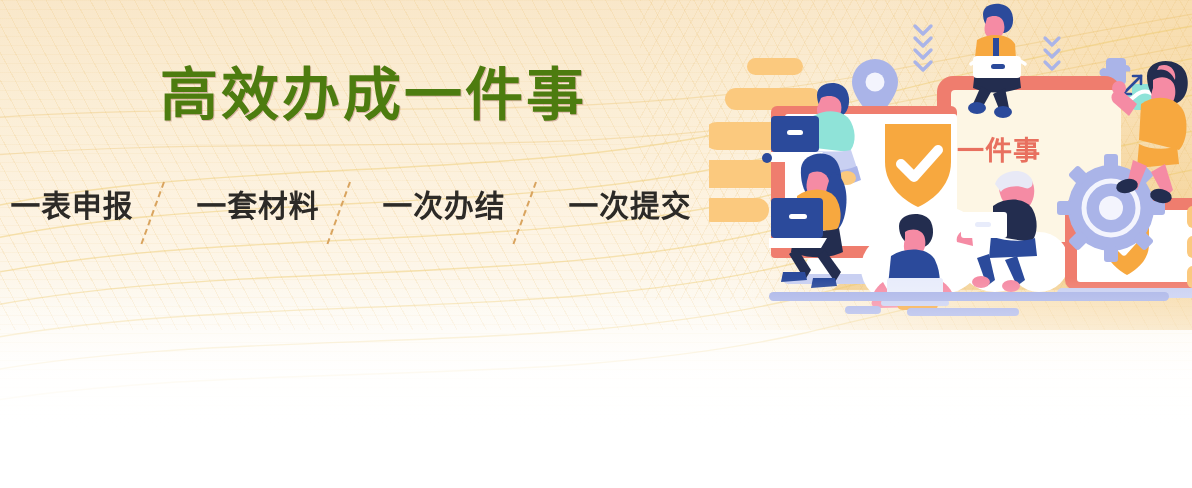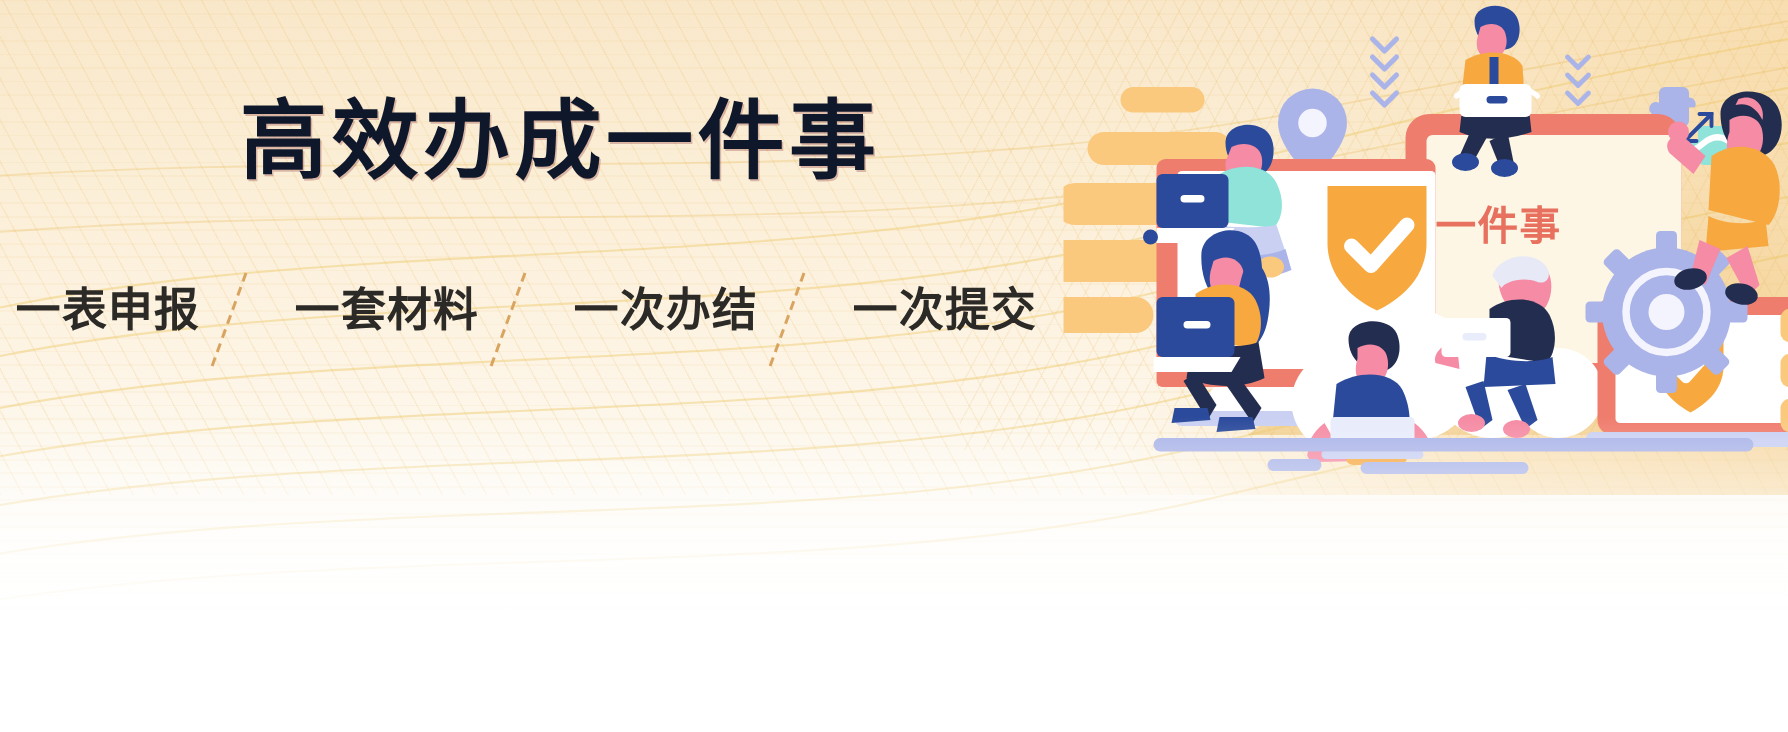--- a/index.html
+++ b/index.html
@@ -54,21 +54,21 @@
     background:repeating-linear-gradient(to bottom,
         rgba(231,190,110,.22) 0 1px,
         rgba(231,190,110,0) 1px 9px);
   }
   .swoosh{ position:absolute; left:0; top:0; width:1192px; height:488px; }
 
   
   .title{
     position:absolute; left:160px; top:62px;
     font-size:58px; line-height:66px; font-weight:bold;
-    letter-spacing:3px; color:#0f172a;
+    letter-spacing:3px; color:#4d7c0f;
     text-shadow:1px 1px 0 rgba(120,16,22,.25);
     white-space:nowrap;
   }
   .subrow{
     position:absolute; left:8px; top:186px;
     display:flex; white-space:nowrap;
   }
   .sub-item{
     font-size:31px; line-height:42px; font-weight:bold; letter-spacing:1px;
     color:#2c2a27; font-family:"Liberation Sans","DejaVu Sans",sans-serif;

